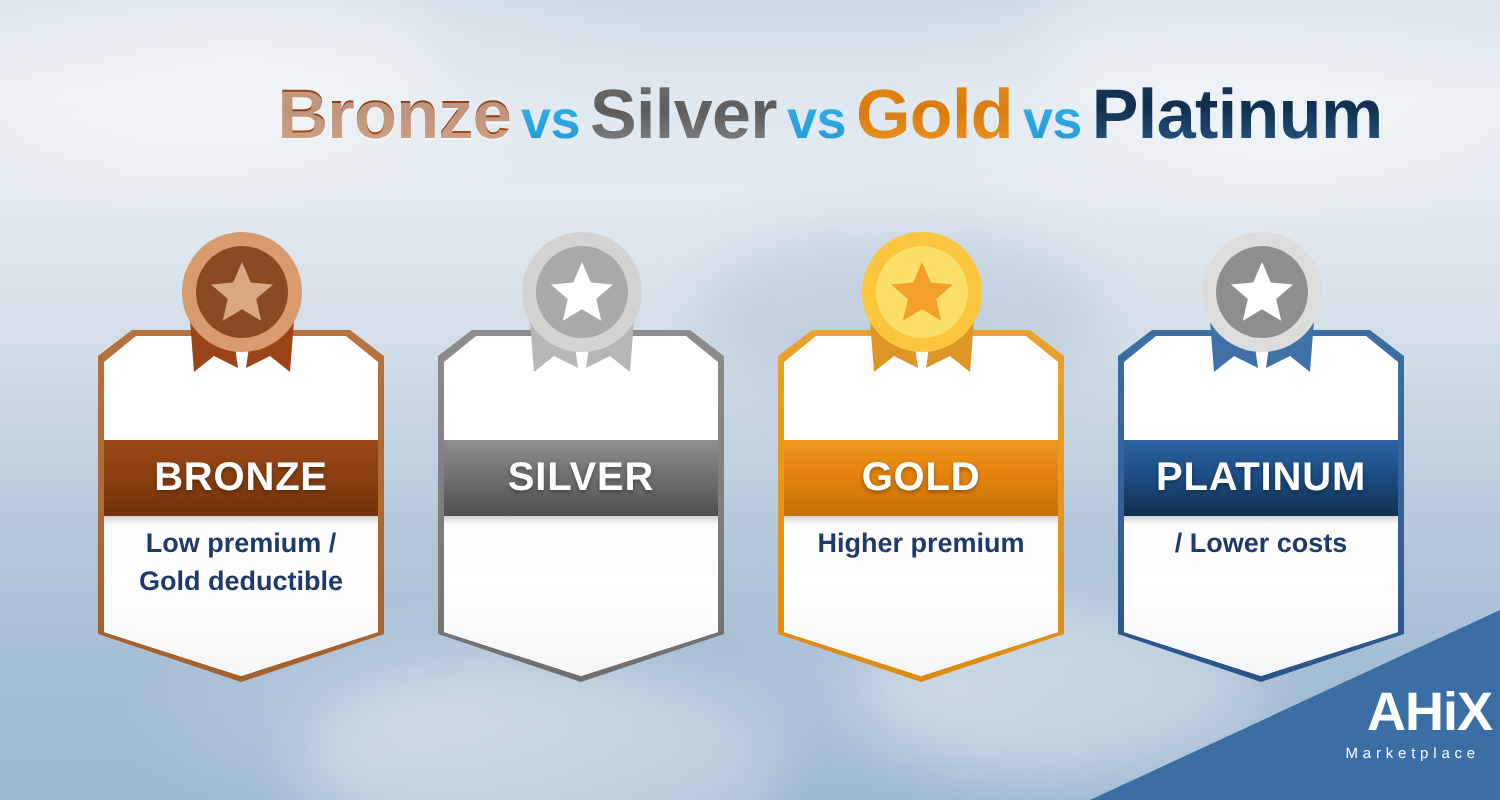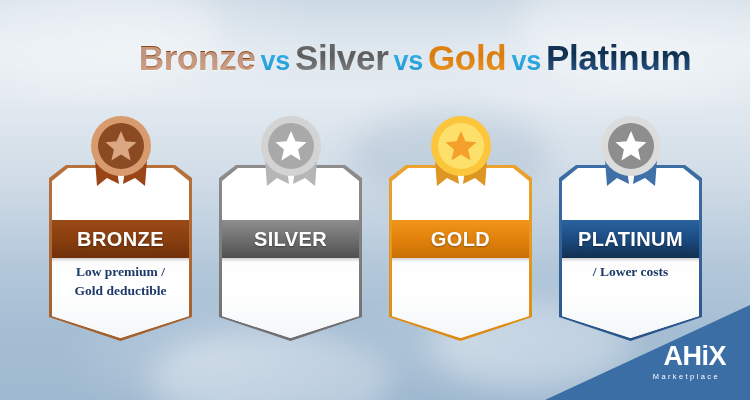--- a/index.html
+++ b/index.html
@@ -82,21 +82,21 @@
   }
   .band::after{
     content:"";position:absolute;left:0;right:0;bottom:-4px;height:4px;
     background:linear-gradient(180deg,rgba(0,0,0,.18),rgba(0,0,0,0));
   }
   .desc{
     position:absolute;left:4px;top:94px;width:129px;
     text-align:center;color:#1d3a68;font-size:13.5px;font-weight:bold;
     line-height:19px;
   }
-  .desc div{white-space:nowrap;font-family:Liberation Serif, serif;}
+  .desc div{white-space:nowrap;}
 
   
   .medal{position:absolute;left:34.5px;top:-52px;width:68px;height:92px;}
   .ribbon{position:absolute;left:6px;top:38px;width:56px;height:48px;}
   .ring{
     position:absolute;left:4px;top:0;width:60px;height:60px;border-radius:50%;
   }
   .inner{
     position:absolute;left:11px;top:7px;width:46px;height:46px;border-radius:50%;
   }
@@ -131,21 +131,21 @@
   .platinum .star{fill:#ffffff;}
   .platinum .ribbon{fill:#3f70a8;}
 
   
   #corner{
     position:absolute;right:0;bottom:0;width:205px;height:95px;
     background:#3a6ea5;
     -webkit-clip-path:polygon(100% 0,100% 100%,0 100%);
     clip-path:polygon(100% 0,100% 100%,0 100%);
   }
-  #logo{position:absolute;right:24px;bottom:18px;width:118px;height:44px;}
+  #logo{position:absolute;right:4px;bottom:18px;width:118px;height:44px;}
   #logo .lmark{
     position:absolute;right:0;bottom:12px;
     font-size:27px;font-weight:bold;color:#ffffff;letter-spacing:-.5px;
     line-height:27px;white-space:nowrap;
   }
   #logo .lsub{
     position:absolute;right:6px;bottom:0;
     font-size:7.5px;color:#ffffff;letter-spacing:2.4px;
     line-height:10px;white-space:nowrap;font-weight:normal;
   }
@@ -223,20 +223,21 @@
         <div class="ring"></div>
         <div class="inner"></div>
         <svg class="star" viewBox="0 0 32 32">
           <polygon points="16,1 20.4,11.3 31.5,12.2 23.1,19.5 25.6,30.4 16,24.6 6.4,30.4 8.9,19.5 0.5,12.2 11.6,11.3"></polygon>
         </svg>
       </div>
       <div class="band">
           <span>GOLD</span>
         </div>
       <div class="desc">
+        <div>Higher premium</div>
       </div>
     </div>
 
     <div class="badge platinum" style="left:562px;">
       <div class="plate-border"></div>
       <div class="plate"></div>
       <div class="lower"></div>
       <div class="medal">
         <svg class="ribbon" viewBox="0 0 56 48">
           <polygon points="2,6 22,2 26,30 14,24 4,32"></polygon>

